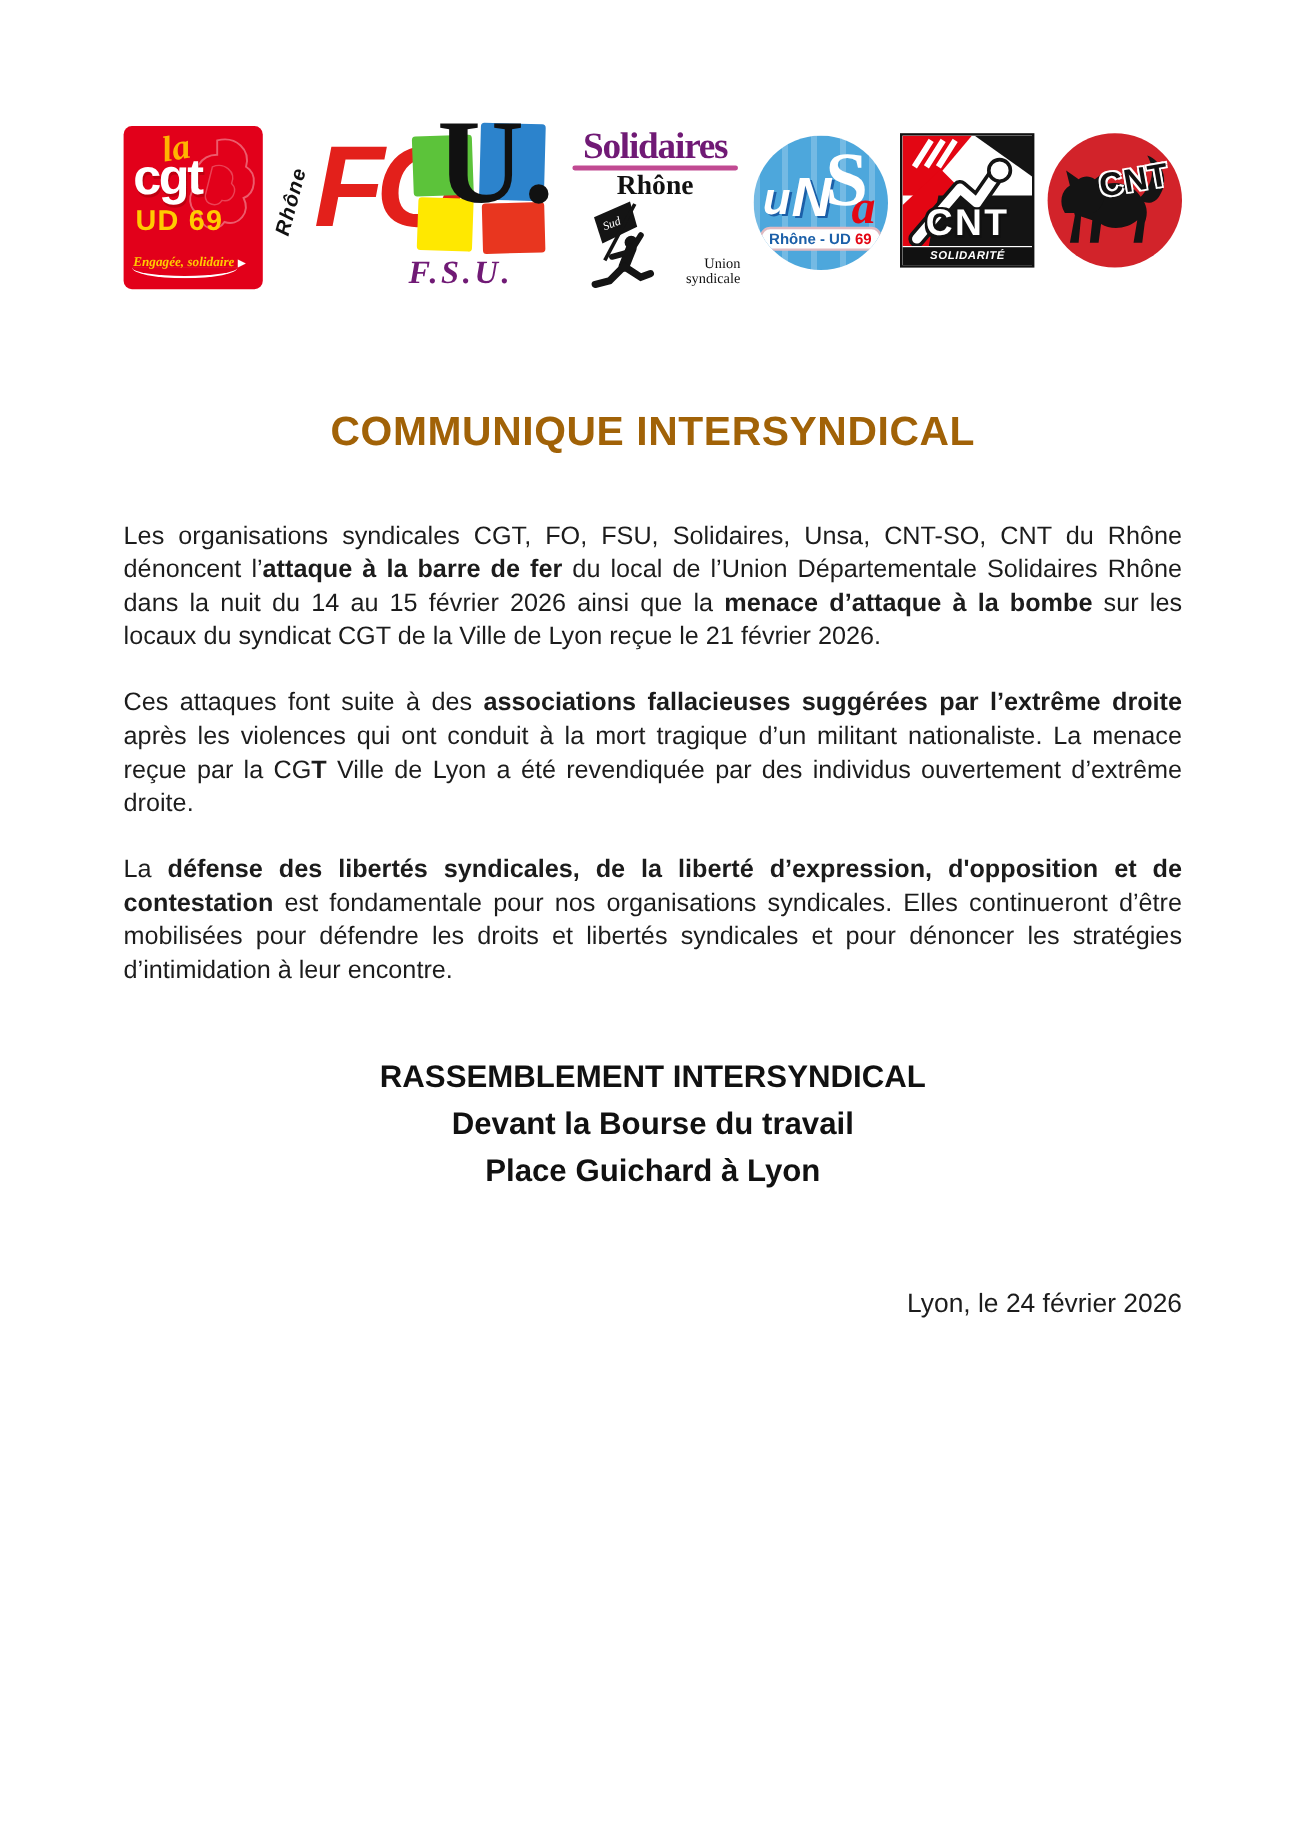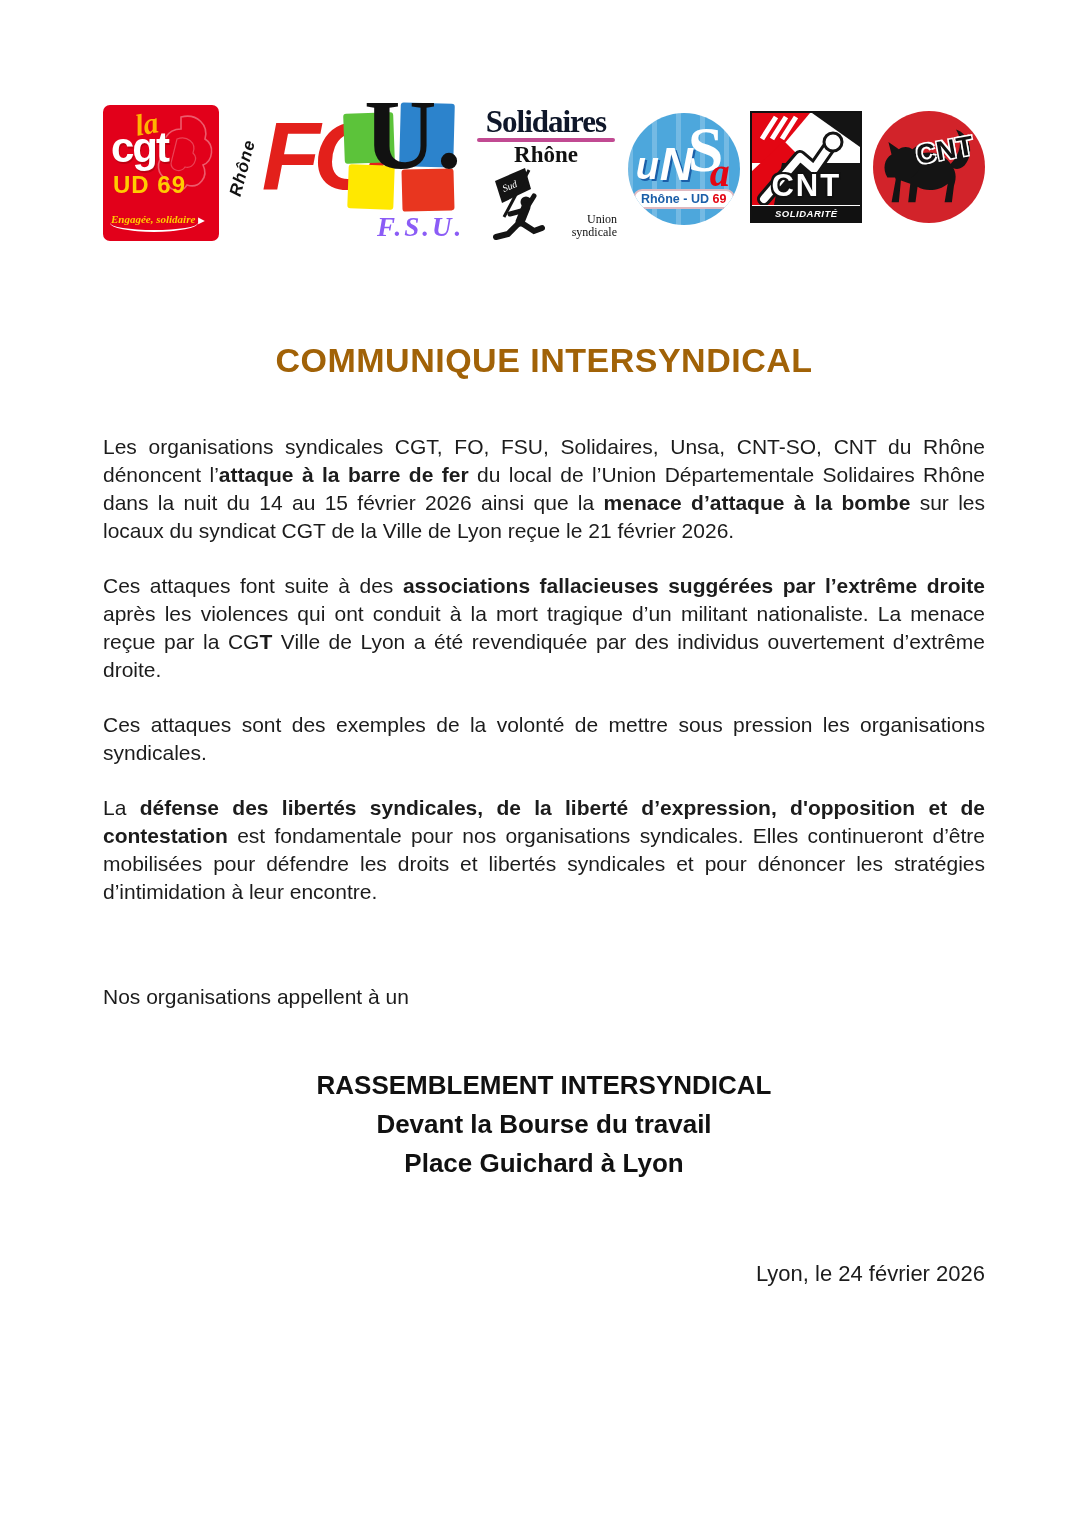--- a/index.html
+++ b/index.html
@@ -35,25 +35,25 @@
   .fo-name{position:absolute;left:32px;top:-14px;font-size:96px;line-height:120px;font-weight:bold;font-style:italic;color:var(--fo-red,#e3201b);letter-spacing:-7px;}
 
   
   .logo-fsu{width:124px;height:142px;margin-top:-4px;}
   .sq{position:absolute;border-radius:3px;}
   .sq.g{left:4px;top:12px;width:50px;height:50px;background:var(--fsu-green,#5cc33a);transform:rotate(-2deg);}
   .sq.b{left:60px;top:2px;width:54px;height:64px;background:var(--fsu-blue,#2c83cc);transform:rotate(1.5deg);}
   .sq.y{left:8px;top:64px;width:46px;height:44px;background:var(--fsu-yellow,#ffe800);transform:rotate(2deg);}
   .sq.r{left:62px;top:68px;width:52px;height:42px;background:var(--fsu-red,#e8361f);transform:rotate(-1.5deg);}
   .fsu-u{position:absolute;left:24px;top:-16px;font-family:"Liberation Serif",serif;font-weight:bold;font-size:100px;line-height:100px;color:#111;}
-  .fsu-acronym{position:absolute;bottom:0;width:100%;text-align:right;font-family:"Liberation Serif",serif;font-style:italic;font-weight:bold;font-size:27px;letter-spacing:3px;color:#8b5cf6;}
+  .fsu-acronym{position:absolute;bottom:0;width:100%;text-align:left;font-family:"Liberation Serif",serif;font-style:italic;font-weight:bold;font-size:27px;letter-spacing:3px;color:#701a75;}
 
   
   .logo-solidaires{width:142px;height:140px;margin-top:2px;text-align:center;}
-  .sol-name{font-family:"Liberation Serif",serif;font-weight:bold;font-size:31px;line-height:29px;letter-spacing:-1px;color:#0f172a;}
+  .sol-name{font-family:"Liberation Serif",serif;font-weight:bold;font-size:31px;line-height:29px;letter-spacing:-1px;color:#701a75;}
   .sol-underline{height:4px;background:var(--sol-magenta,#c14a92);margin:2px 2px 1px;border-radius:2px;}
   .sol-dept{font-family:"Liberation Serif",serif;font-weight:bold;font-size:23px;line-height:24px;color:#111;}
   .sol-figure{position:absolute;left:14px;top:58px;width:84px;height:80px;}
   .sol-union{position:absolute;right:0;bottom:8px;width:64px;font-family:"Liberation Serif",serif;font-size:12px;line-height:13px;text-align:right;color:#111;}
 
   
   .logo-unsa{width:112px;height:118px;margin-top:8px;}
   .unsa-circle{width:112px;height:112px;border-radius:50%;position:relative;overflow:hidden;
     background:repeating-linear-gradient(90deg,rgba(255,255,255,.22) 0 5px,rgba(255,255,255,0) 5px 24px),var(--unsa-blue,#4da7dc);}
   .unsa-letter{position:absolute;font-weight:bold;}
@@ -176,25 +176,23 @@
       </div>
     </div>
 
   </header>
 
   <h1 class="doc-title">COMMUNIQUE INTERSYNDICAL</h1>
 
   <section class="body-text">
     <p><span>Les organisations syndicales CGT, FO, FSU, Solidaires, Unsa, CNT-SO, CNT du Rhône dénoncent l’</span><span class="b">attaque à la barre de fer</span><span> du local de l’Union Départementale Solidaires Rhône dans la nuit du 14 au 15 février 2026 ainsi que la </span><span class="b">menace d’attaque à la bombe</span><span> sur les locaux du syndicat CGT de la Ville de Lyon reçue le 21 février 2026.</span></p>
     <p><span>Ces attaques font suite à des </span><span class="b">associations fallacieuses suggérées par l’extrême droite</span><span> après les violences qui ont conduit à la mort tragique d’un militant nationaliste. La menace reçue par la CG</span><span class="b">T</span><span> Ville de Lyon a été revendiquée par des individus ouvertement d’extrême droite.</span></p>
-    <p><span>Ces attaques sont des exemples de la volonté de mettre sous pression les organisations syndicales.</span></p>
     <p><span>La </span><span class="b">défense des libertés syndicales, de la liberté d’expression, d'opposition et de contestation</span><span> est fondamentale pour nos organisations syndicales. Elles continueront d’être mobilisées pour défendre les droits et libertés syndicales et pour dénoncer les stratégies d’intimidation à leur encontre.</span></p>
   </section>
 
-  <p class="call-line">Nos organisations appellent à un</p>
 
   <section class="announcement">
     <div>RASSEMBLEMENT INTERSYNDICAL</div>
     <div>Devant la Bourse du travail</div>
     <div>Place Guichard à Lyon</div>
   </section>
 
   <p class="date-line">Lyon, le 24 février 2026</p>
 
 </div>

